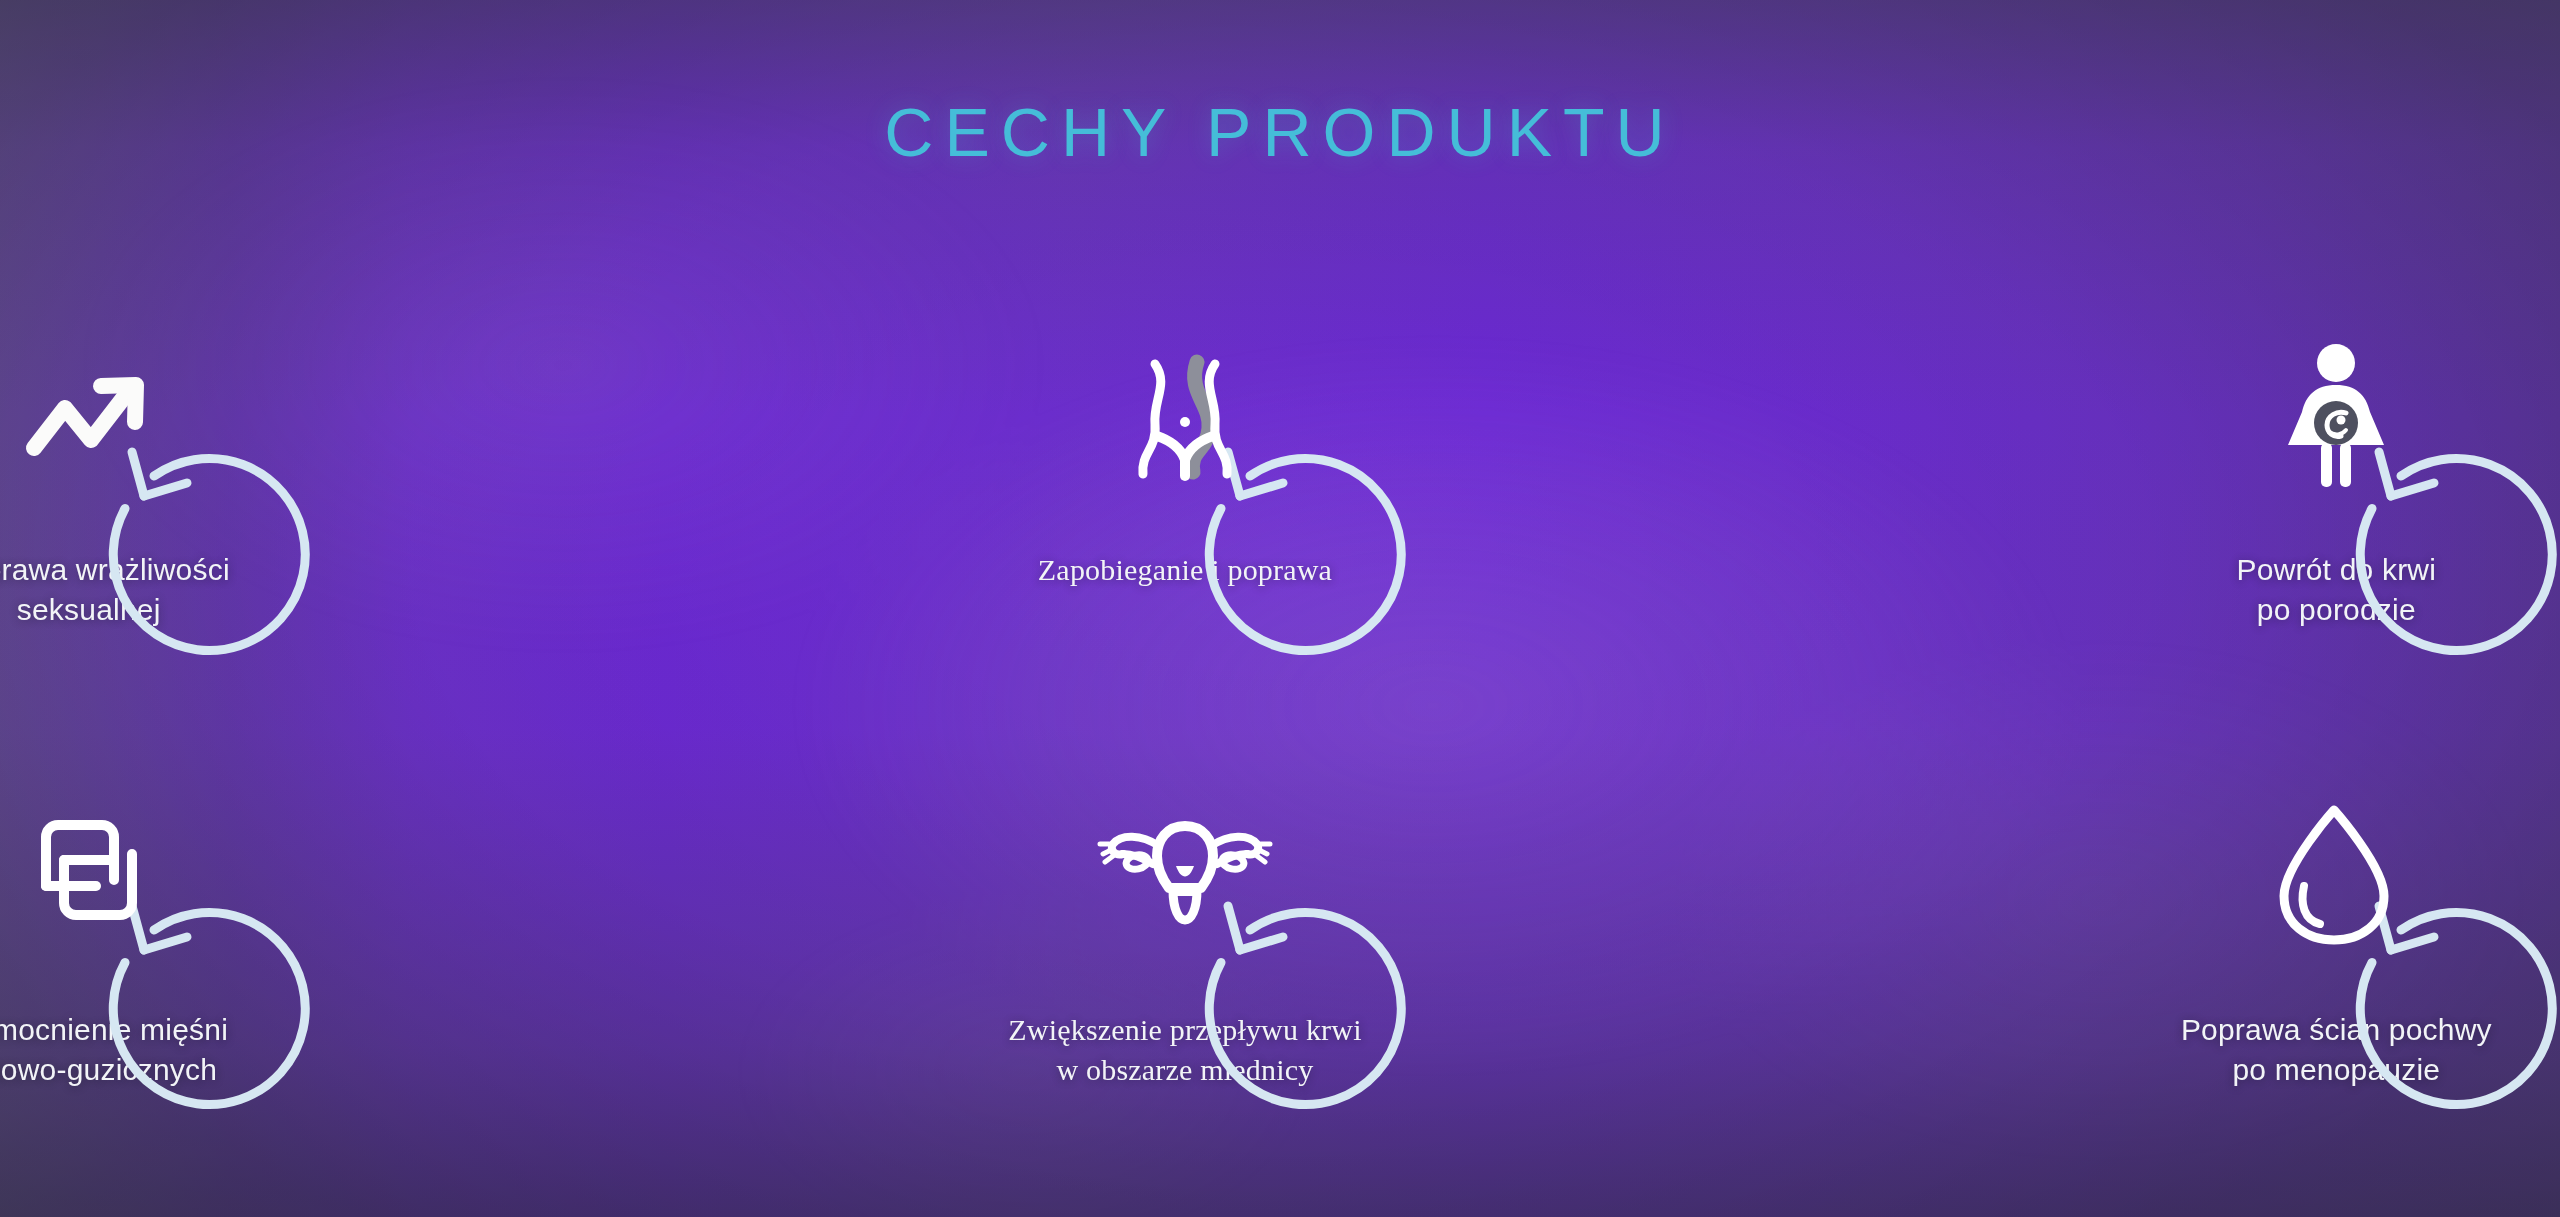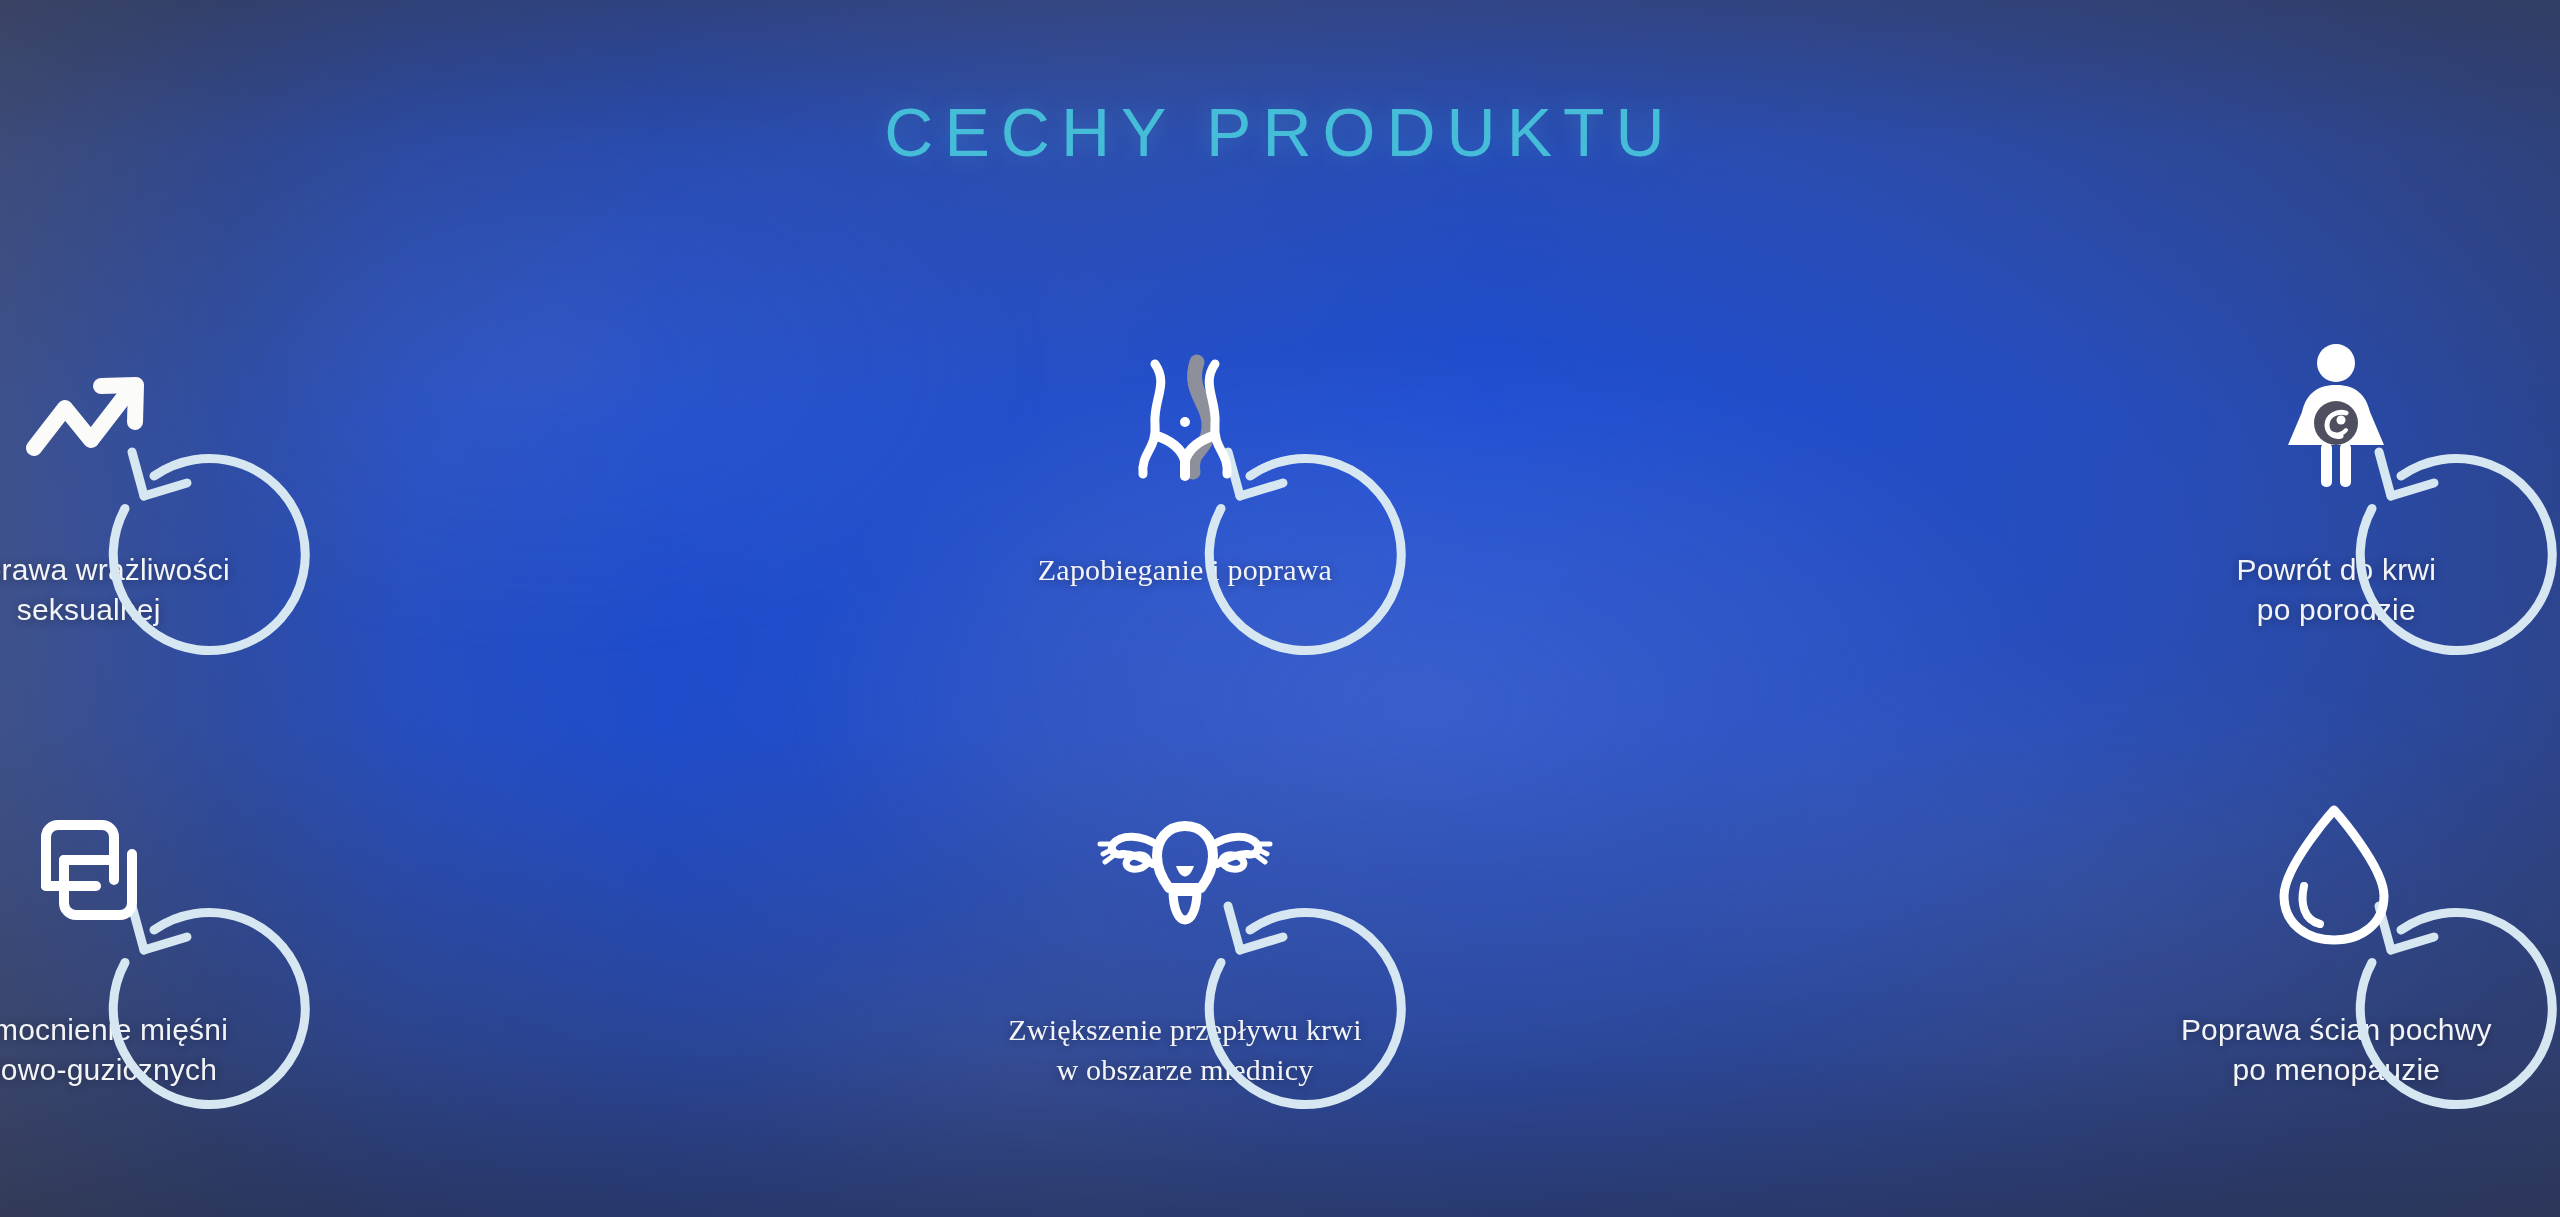--- a/index.html
+++ b/index.html
@@ -13,21 +13,21 @@
     overflow: hidden;
     font-family: "Liberation Sans", "DejaVu Sans", sans-serif;
   }
 
   #stage {
     position: relative;
     width: 2560px;
     height: 1217px;
     overflow: hidden;
     
-    background-color: #1d4ed8;
+    background-color: #6d28d9;
   }
 
   
   .bg-layer {
     position: absolute;
     inset: 0;
     pointer-events: none;
   }
   .bg-photo {
     background:

